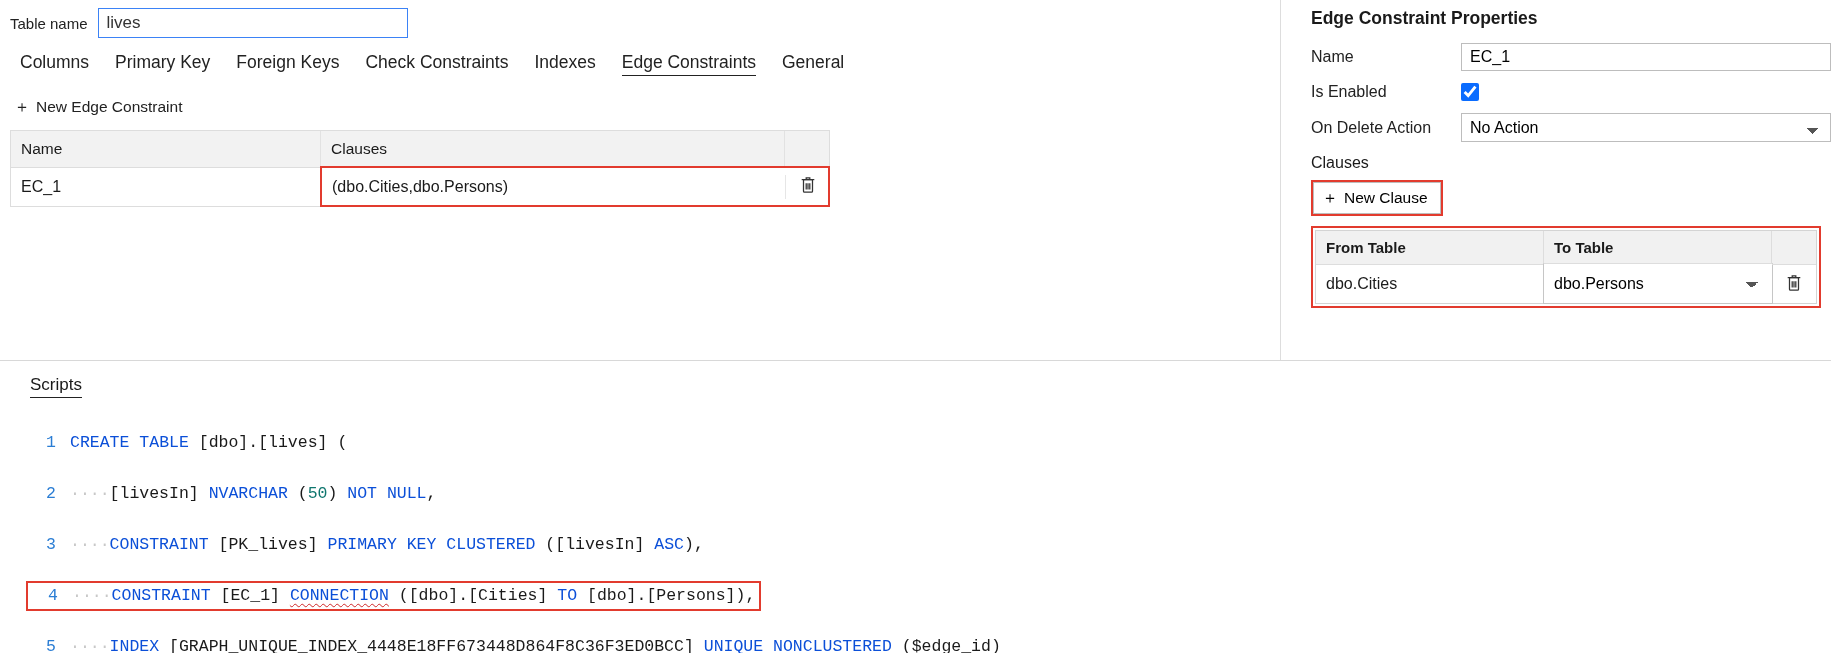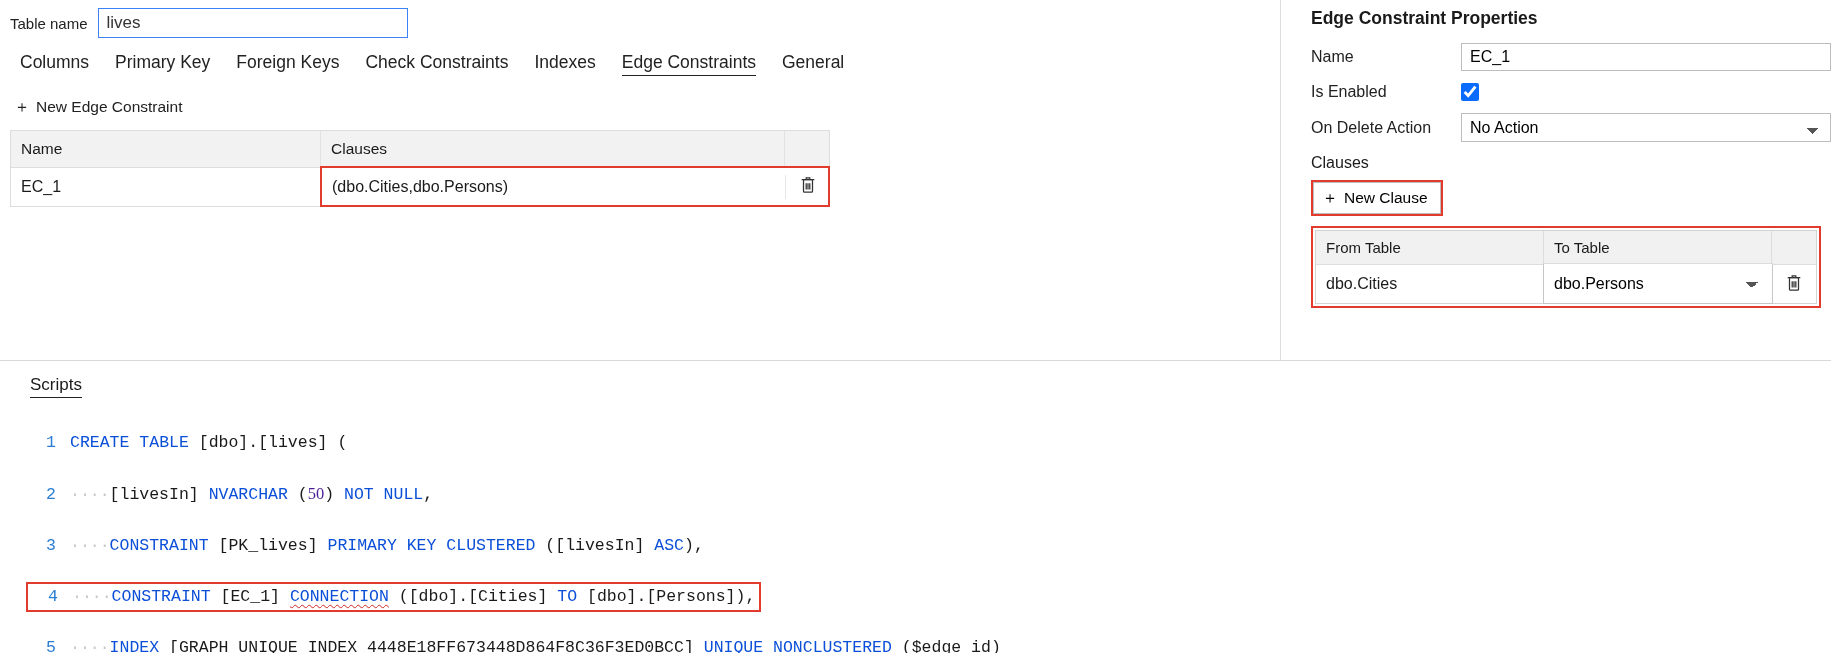--- a/index.html
+++ b/index.html
@@ -83,21 +83,21 @@
     border:1px solid #bdbdbd; background:#fff; padding:6px 12px 6px 8px;
     font-family:inherit; font-size:15.5px; cursor:pointer;
     display:flex; align-items:center; gap:6px;
   }
 
   .clause-grid-wrap { border:2.5px solid #e23b2e; padding:2px 2px; display:inline-block; width:510px;}
   .clause-grid { border:1px solid #d4d4d4; }
   .clause-grid-header, .clause-grid-row {
     display:grid; grid-template-columns:1fr 1fr 44px;
   }
-  .clause-grid-header { background:#f1f1f1; }
+  .clause-grid-header { background:#f1f1f1;font-weight:bold; }
   .clause-grid-header > div {
     padding:8px 10px; font-size:15px; border-right:1px solid #ddd;
   }
   .clause-grid-header > div:last-child { border-right:none; }
   .clause-grid-row > div {
     padding:0; border-top:1px solid #ddd; display:flex; align-items:center;
   }
   .clause-cell-text { padding:10px 10px; font-size:16px; width:100%; }
   .clause-select-cell { border:1px solid #c6c6c6; margin:-1px; }
   .clause-select {
@@ -112,21 +112,21 @@
 
   
   .scripts-section { border-top:1px solid #d8d8d8; padding:14px 30px 8px 30px; }
   .scripts-title { font-size:17px; border-bottom:1px solid #222; display:inline-block; padding-bottom:2px; margin-bottom:6px; }
   .code {
     font-family:"Consolas","Courier New",monospace; font-size:16.5px;
     line-height:1.55; white-space:pre;
   }
   .ln { display:inline-block; width:26px; text-align:right; color:#2a7dd4; margin-right:14px; user-select:none;}
   .kw { color:#0b4fd8; }
-  .num { color:#4c1d95;font-family:Liberation Serif, serif; }
+  .num { color:#0f766e; }
   .dots { color:#c8c8c8; }
   .squig { text-decoration: underline wavy #d02828 1.2px; text-underline-offset:3px; }
   .code-hl-red { outline:2.5px solid #e23b2e; outline-offset:0px; display:inline-block; padding:0 4px; margin-left:-2px;}
 </style>
 </head>
 <body>
 
 <div class="main-layout">
 
   <div class="left-panel">

